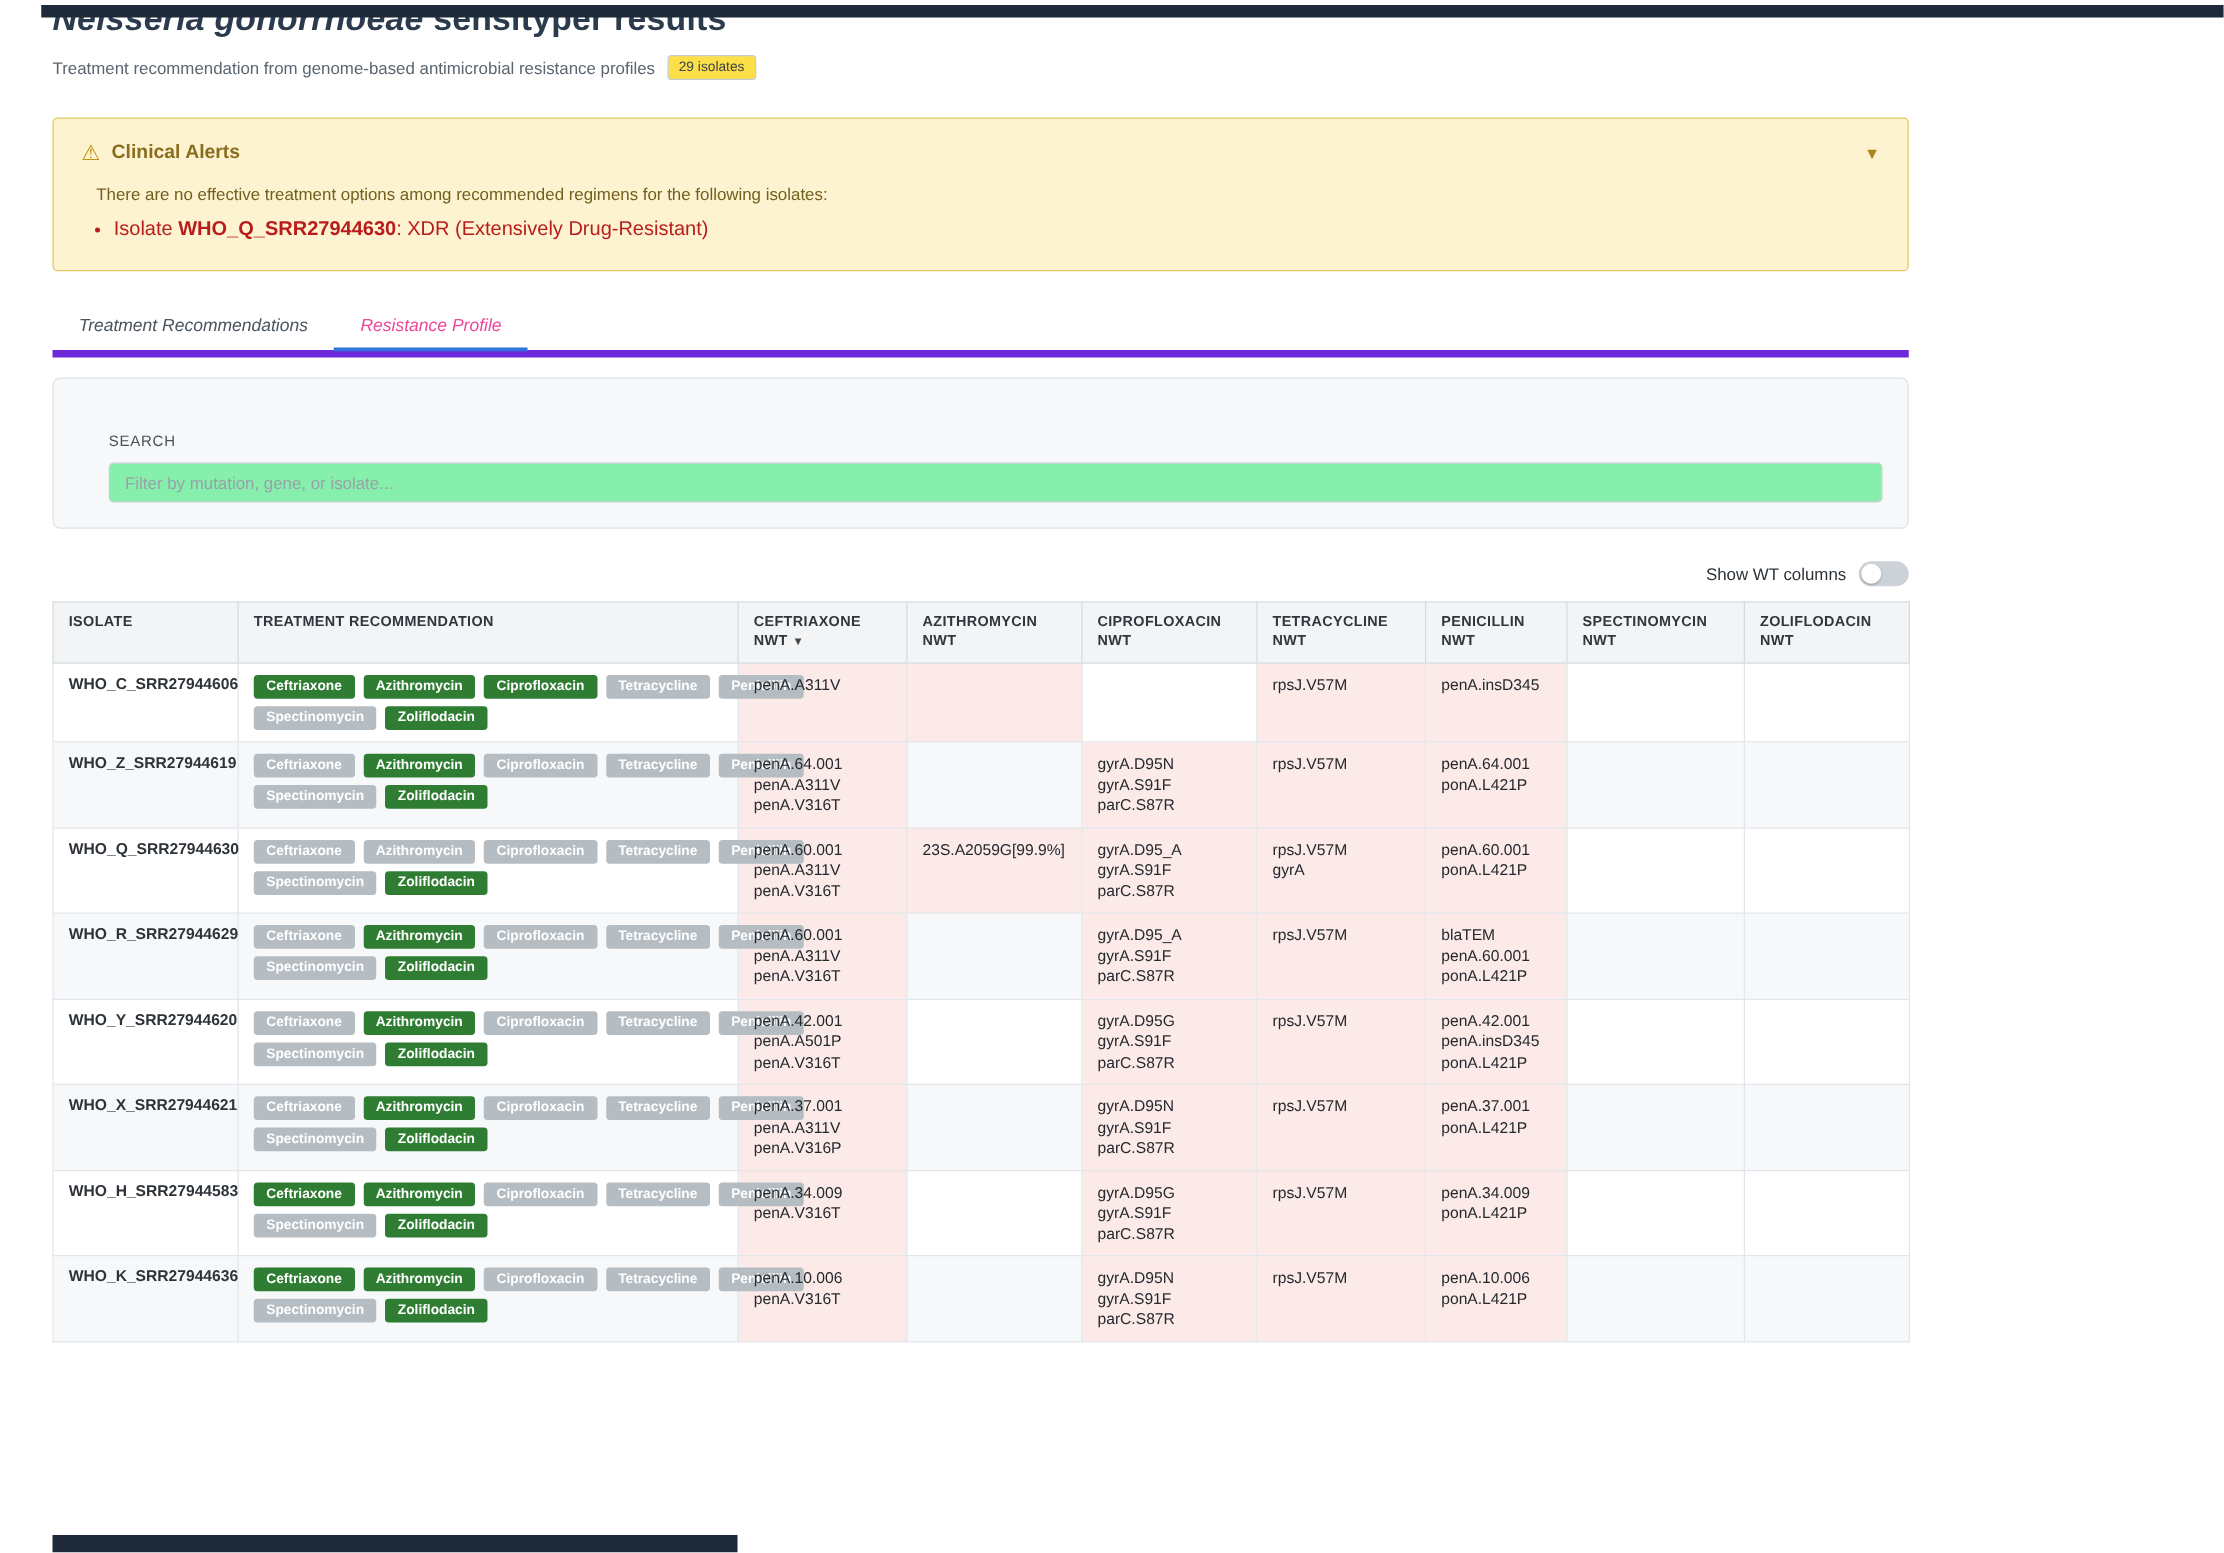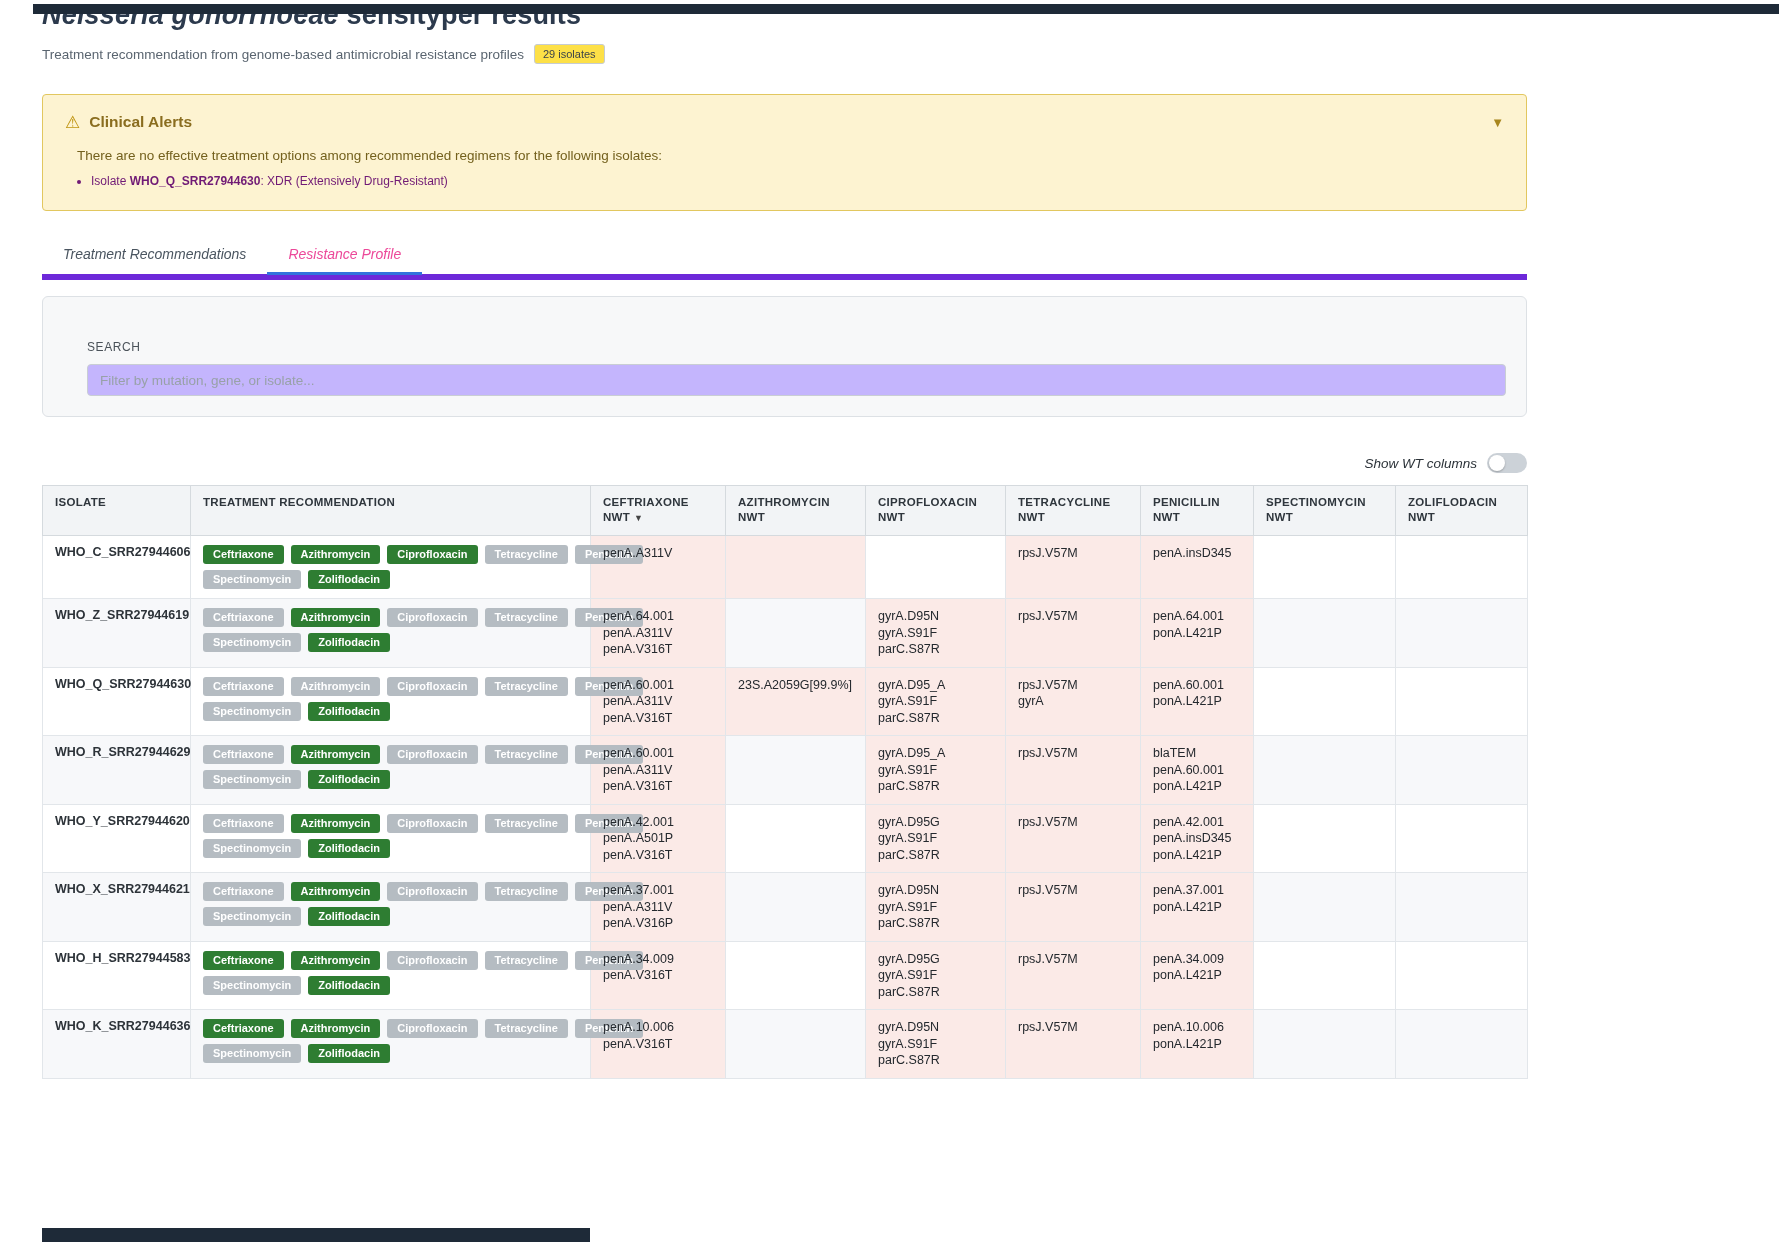--- a/index.html
+++ b/index.html
@@ -33,21 +33,21 @@
     margin-top: 30px; background: var(--alert-bg, #fdf3d1);
     border: 1px solid var(--alert-border, #e2c75f); border-radius: 4px;
     padding: 18px 22px 20px;
   }
   .alert-head { display: flex; align-items: center; gap: 9px; }
   .warn-icon { color: #bf9412; font-size: 17px; line-height: 1; }
   .alert-title { font-size: 15.5px; font-weight: bold; color: #8a6d1f; }
   .alert-chevron { margin-left: auto; color: #a8861d; font-size: 13px; cursor: pointer; }
   .alert-msg { margin: 17px 0 0 12px; font-size: 13.5px; color: #73601d; }
   .alert-list { margin: 9px 0 0; padding-left: 26px; }
-  .alert-list li { font-size: 12px; color: #701a75; line-height: 1.5; }
+  .alert-list li { font-size: 16px; color: #b91c1c; line-height: 1.5; }
   .alert-list li b { font-weight: bold; }
 
   .tabs { margin-top: 24px; display: flex; border-bottom: 6px solid #6d28d9; font-style: italic; }
   .tab {
     padding: 11px 21px 10px; font-size: 14px; color: #4a5560; cursor: pointer;
     border-bottom: 3px solid transparent; margin-bottom: -1px; white-space: nowrap;
   }
   .tab.active { color: #ec4899; border-bottom-color: var(--accent-blue, #3272dd); }
 
   .filter-panel {
@@ -68,25 +68,25 @@
     background: #f2f2f2; border-left: 1px solid #e2e2e2;
   }
   .fake-scrollbar .thumb {
     position: absolute; left: 2px; right: 2px; top: 36%; height: 58%;
     background: #c2c6ca; border-radius: 5px;
   }
   .search-col { flex: 1; margin-left: 24px; margin-top: 23px; }
   .search-input {
     width: 100%; height: 32px; border: 1px solid #c9ced4; border-radius: 4px;
     padding: 0 12px; font-size: 13.5px; color: #333;
-    font-family: "Liberation Sans", sans-serif; background: #c4b5fd;
+    font-family: "Liberation Sans", sans-serif; background: #86efac;
   }
   .search-input::placeholder { color: #98a1a8; }
 
-  .wt-row { margin-top: 36px; display: flex; justify-content: flex-end; align-items: center; gap: 10px; font-style: italic; }
+  .wt-row { margin-top: 26px; display: flex; justify-content: flex-end; align-items: center; gap: 10px; }
   .wt-label { font-size: 13.5px; color: #2b3238; }
   .toggle {
     position: relative; display: inline-block; width: 40px; height: 20px;
     background: #ccd2d8; border-radius: 10px; cursor: pointer;
   }
   .toggle .knob {
     position: absolute; left: 2px; top: 2px; width: 16px; height: 16px;
     background: #fff; border-radius: 50%; box-shadow: 0 1px 2px rgba(0,0,0,.25);
   }
 

